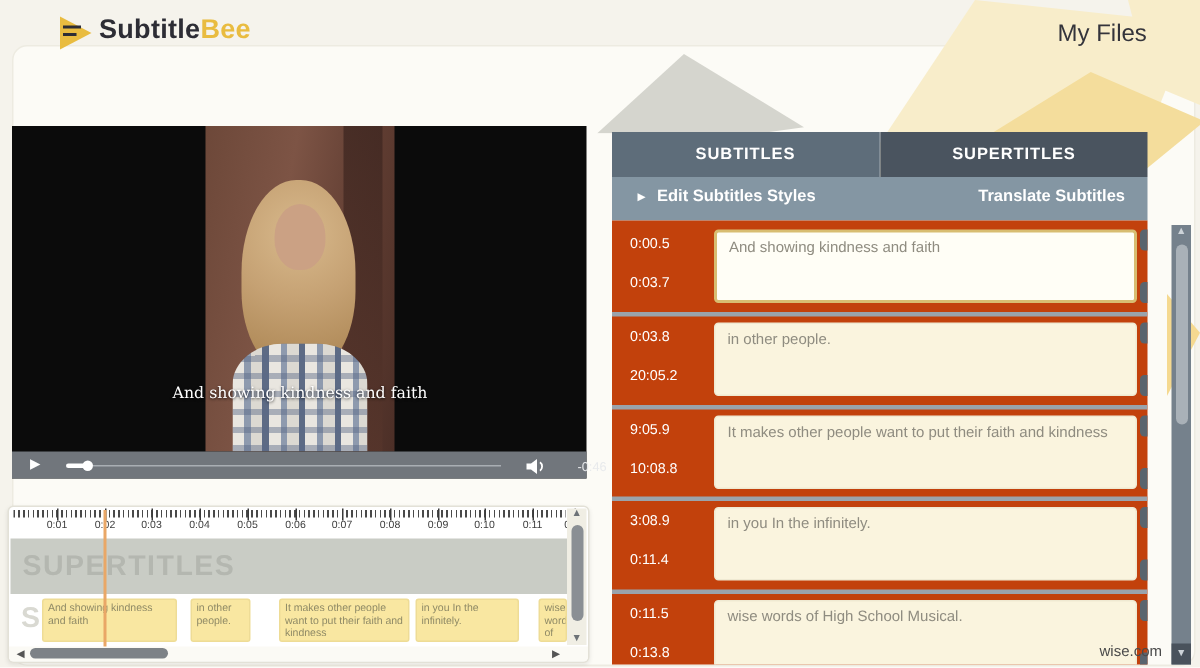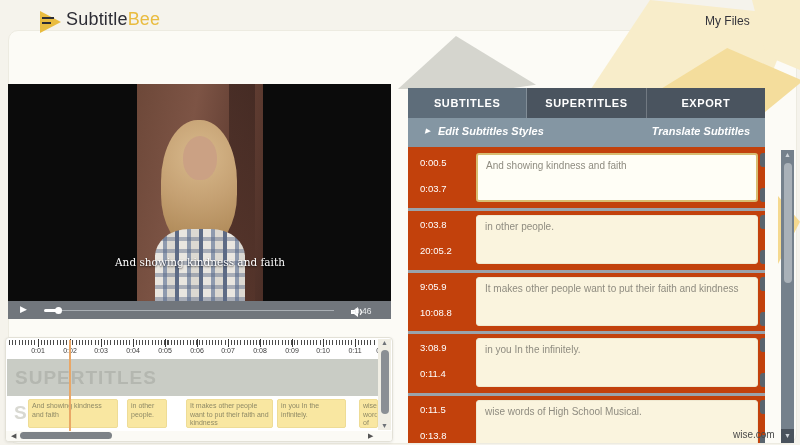--- a/index.html
+++ b/index.html
@@ -18,24 +18,24 @@
   .sh-y3{left:752px;top:0;width:48px;height:70px;background:#f8edca;
          clip-path:polygon(0 0,100% 0,100% 100%,30% 80%);}
   .sh-y4{left:778px;top:196px;width:22px;height:68px;background:#f5d990;
          clip-path:polygon(0 0,100% 38%,0 100%);}
   
   .logo-icon{position:absolute;left:40px;top:11px;width:0;height:0;z-index:2;
              border-left:21px solid #e9bc40;border-top:11px solid transparent;
              border-bottom:11px solid transparent;}
   .logo-icon i{position:absolute;left:-19px;top:-5px;width:12px;height:2px;background:#2d2d35;display:block;}
   .logo-icon i+i{top:0px;width:9px;}
-  .logo-text{position:absolute;left:66px;top:9px;font-size:18px;font-weight:normal;
+  .logo-text{position:absolute;left:66px;top:9px;font-size:18px;font-weight:bold;
              letter-spacing:.2px;color:#2d2d35;z-index:2;}
   .logo-text .gold{color:#e9bc40;}
-  .my-files{position:absolute;left:705px;top:14px;font-size:12px;color:#34343b;z-index:2;
+  .my-files{position:absolute;left:705px;top:14px;font-size:16px;color:#34343b;z-index:2;
             font-weight:500;cursor:pointer;}
   
   .player{position:absolute;left:8px;top:84px;width:383px;height:235px;z-index:2;background:#0b0b0b;}
   .vid{position:absolute;left:129px;top:0;width:126px;height:217px;overflow:hidden;
        background:linear-gradient(100deg,#6d4839 0%,#7d5445 38%,#5f3c31 72%,#4c2f27 100%);}
   .vid .frame{position:absolute;right:8px;top:0;width:26px;height:100%;
               background:linear-gradient(#3f2721,#56352b);opacity:.8;}
   .vid .hair{position:absolute;left:24px;top:36px;width:76px;height:128px;
              background:radial-gradient(circle at 50% 28%,#d8b98c 0%,#c5a173 45%,#a8824f 100%);
              border-radius:48% 48% 42% 42%;}
@@ -47,21 +47,21 @@
       repeating-linear-gradient(90deg,#e9e6e0 0 8px,#8e9aae 8px 12px,#dcd9d2 12px 20px,#5d6b85 20px 24px);}
   .overlay-sub{position:absolute;left:104px;top:172px;width:176px;text-align:center;z-index:3;
                font-family:"DejaVu Serif",serif;font-size:10.5px;color:#ffffff;
                text-shadow:0 1px 2px rgba(0,0,0,.8);}
   .controls{position:absolute;left:0;bottom:0;width:100%;height:18px;background:#71767c;}
   .play-btn{position:absolute;left:12px;top:3px;font-size:9px;color:#ffffff;cursor:pointer;}
   .seek-played{position:absolute;left:36px;top:8px;width:13px;height:3px;background:#fff;border-radius:2px;}
   .seek-dot{position:absolute;left:47px;top:6px;width:7px;height:7px;background:#fff;border-radius:50%;}
   .seek-rest{position:absolute;left:54px;top:9px;width:272px;height:1px;background:#a9aeb3;}
   .vol{position:absolute;left:342px;top:3px;}
-  .time-remaining{position:absolute;left:344px;top:5px;font-size:8.5px;color:#e8eaec;}
+  .time-remaining{position:absolute;left:377px;top:5px;font-size:8.5px;color:#e8eaec;}
   
   .timeline{position:absolute;left:5px;top:337px;width:386px;height:103px;background:#ffffff;
             border:1px solid #e3e1d7;border-radius:4px;z-index:2;overflow:hidden;
             box-shadow:0 1px 3px rgba(0,0,0,.08);}
   .ticks-minor{position:absolute;left:3px;top:2px;width:368px;height:5px;
      background:repeating-linear-gradient(to right,#4a4a4a 0 1px,transparent 1px 3.17px);}
   .rlabel{position:absolute;top:9px;width:26px;text-align:center;font-size:7px;color:#3c3c3c;}
   .rlabel::before{content:"";position:absolute;left:50%;top:-8px;width:1px;height:8px;background:#3a3a3a;}
   .track-super{position:absolute;left:1px;top:21px;width:371px;height:37px;background:#c9ccc5;}
   .track-super span{display:block;padding-left:8px;font-size:19px;font-weight:bold;
@@ -80,21 +80,21 @@
   .hscroll .larr{position:absolute;left:5px;top:1px;font-size:7px;color:#555;}
   .hscroll .rarr{position:absolute;left:362px;top:1px;font-size:7px;color:#555;}
   .hscroll .thumb{position:absolute;left:14px;top:1px;width:92px;height:7px;background:#7d8287;border-radius:4px;}
   
   .rpanel{position:absolute;left:408px;top:88px;width:357px;height:355px;z-index:2;}
   .tabs{position:absolute;left:0;top:0;width:100%;height:30px;display:flex;}
   .tab{flex:1;background:#4a545f;color:#ffffff;font-size:11px;font-weight:bold;letter-spacing:.6px;
        text-align:center;line-height:30px;cursor:pointer;border-right:1px solid rgba(255,255,255,.22);}
   .tab:last-child{border-right:none;}
   .tab.active{background:#5e6d7a;}
-  .stylesbar{position:absolute;left:0;top:30px;width:100%;height:29px;background:#8496a3;font-style:italic;}
+  .stylesbar{position:absolute;left:0;top:30px;width:100%;height:29px;background:#8496a3;}
   .stylesbar .chev{position:absolute;left:17px;top:9px;font-size:7px;color:#fff;}
   .stylesbar .edit{position:absolute;left:30px;top:7px;font-size:11px;font-weight:bold;color:#fff;cursor:pointer;}
   .stylesbar .translate{position:absolute;right:15px;top:7px;font-size:11px;font-weight:bold;color:#fff;cursor:pointer;}
   .list{position:absolute;left:0;top:59px;width:100%;height:296px;background:#c2410c;overflow:hidden;}
   .sep{position:absolute;left:0;width:100%;height:3px;background:#9aa3ac;}
   .entry{position:absolute;left:0;width:100%;height:56px;}
   .entry .ts{position:absolute;left:12px;font-size:9.5px;color:#ffffff;cursor:pointer;}
   .entry .ts.start{top:7px;} .entry .ts.end{top:33px;}
   .entry textarea{position:absolute;left:68px;top:3px;width:282px;height:49px;box-sizing:border-box;
       background:#faf4de;border:1px solid #efe9d2;border-radius:3px;resize:none;
@@ -191,21 +191,20 @@
       <span class="larr">◀</span>
       <span class="thumb"></span>
       <span class="rarr">▶</span>
     </div>
   </div>
 
   <div class="rpanel">
     <div class="tabs">
       <div class="tab active">SUBTITLES</div>
       <div class="tab">SUPERTITLES</div>
-      <div class="tab">EXPORT</div>
     </div>
     <div class="stylesbar">
       <span class="chev">▶</span>
       <span class="edit">Edit Subtitles Styles</span>
       <span class="translate">Translate Subtitles</span>
     </div>
 
     <div class="list">
       <div class="sep" style="top:61px"></div>
       <div class="sep" style="top:123px"></div>

